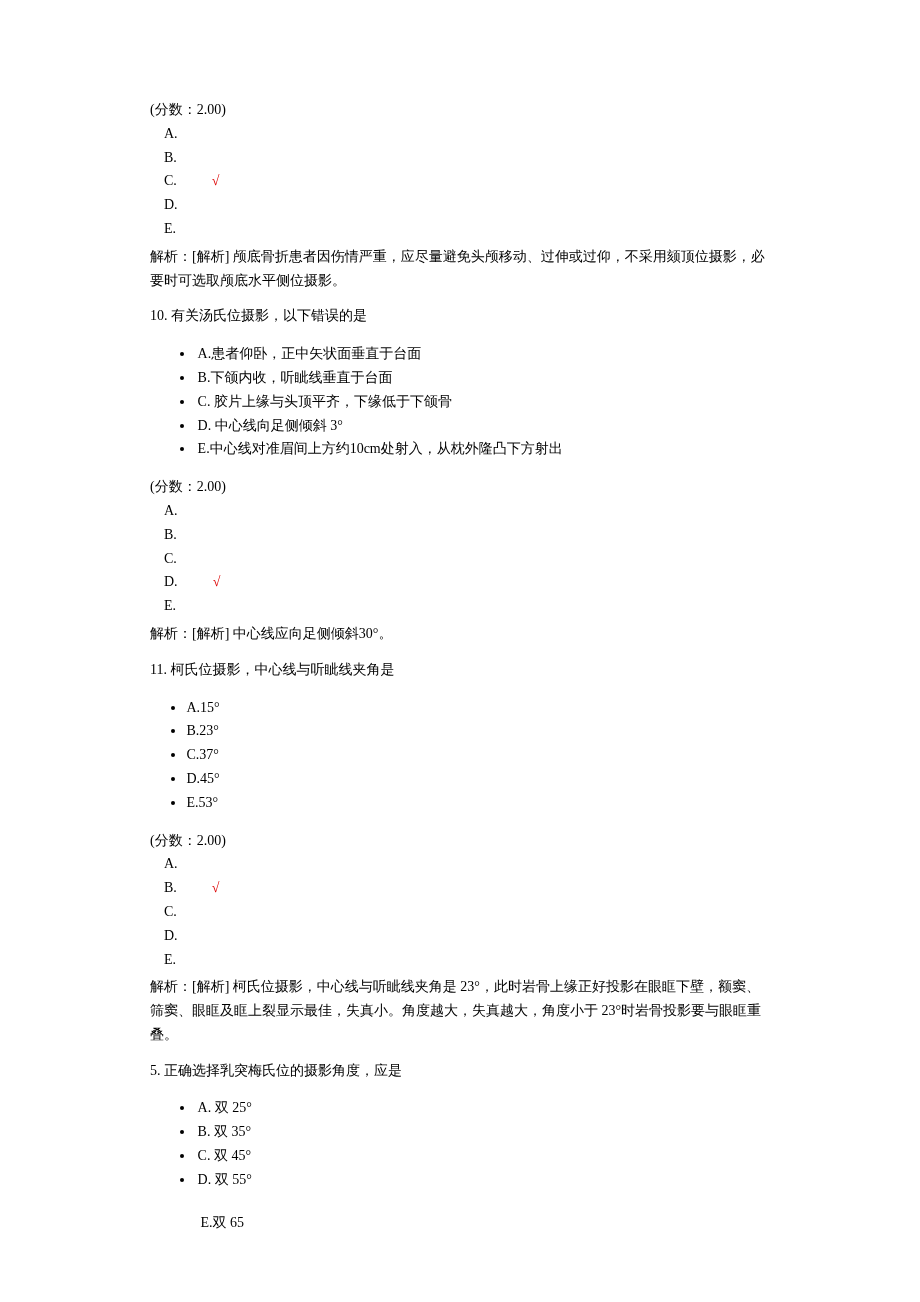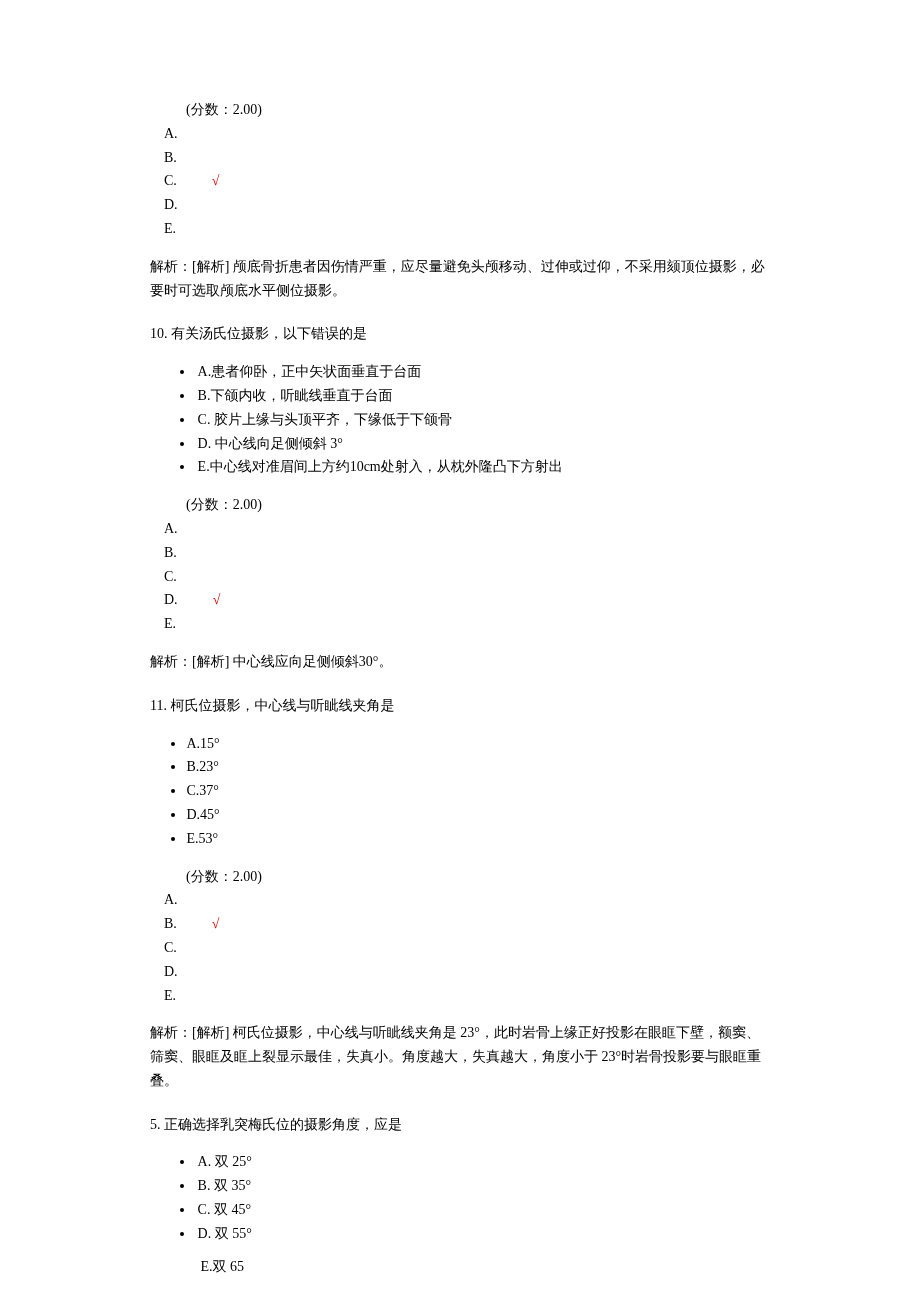--- a/index.html
+++ b/index.html
@@ -8,43 +8,42 @@
     line-height: 1.7;
     color: #000;
     background: #fff;
     margin: 0;
     padding: 90px 150px 40px 150px;
     width: 920px;
     box-sizing: border-box;
   }
   .score {
     margin-top: 8px;
-    margin-left: 36px;
   }
   .answer-list {
     padding-left: 1em;
   }
   .answer-line {
     display: flex;
     align-items: baseline;
   }
   .answer-letter {
     display: inline-block;
   }
   .correct-mark {
     color: #d00;
     font-style: italic;
     font-family: "SimSun", serif;
     margin-left: 2.5em;
   }
   .analysis {
-    margin-top: 14px;
+    margin-top: 4px;
   }
   .question-stem {
-    margin-top: 20px;
+    margin-top: 12px;
   }
   ul.options {
     list-style: disc;
     margin: 14px 0 14px 0;
     padding-left: 3.2em;
     font-family: Liberation Serif, serif;
   }
   ul.options li {
     padding-left: 0.2em;
   }
@@ -133,19 +132,19 @@
   <div class="answer-line">
       <span class="answer-letter">D.</span>
     </div>
   <div class="answer-line">
       <span class="answer-letter">E.</span>
     </div>
 </div>
 <div class="analysis">解析：[解析]  柯氏位摄影，中心线与听眦线夹角是 23°，此时岩骨上缘正好投影在眼眶下壁，额窦、筛窦、眼眶及眶上裂显示最佳，失真小。角度越大，失真越大，角度小于 23°时岩骨投影要与眼眶重叠。</div>
 
 <div class="question-stem">5. 正确选择乳突梅氏位的摄影角度，应是</div>
-<ul class="options" style="margin-bottom:9px;">
+<ul class="options" style="margin-bottom:19px;">
   <li>A. 双 25°</li>
   <li>B. 双 35°</li>
   <li>C. 双 45°</li>
   <li>D. 双 55°</li>
 </ul>
 <div class="hang">E.双 65</div>
 
 </body></html>

